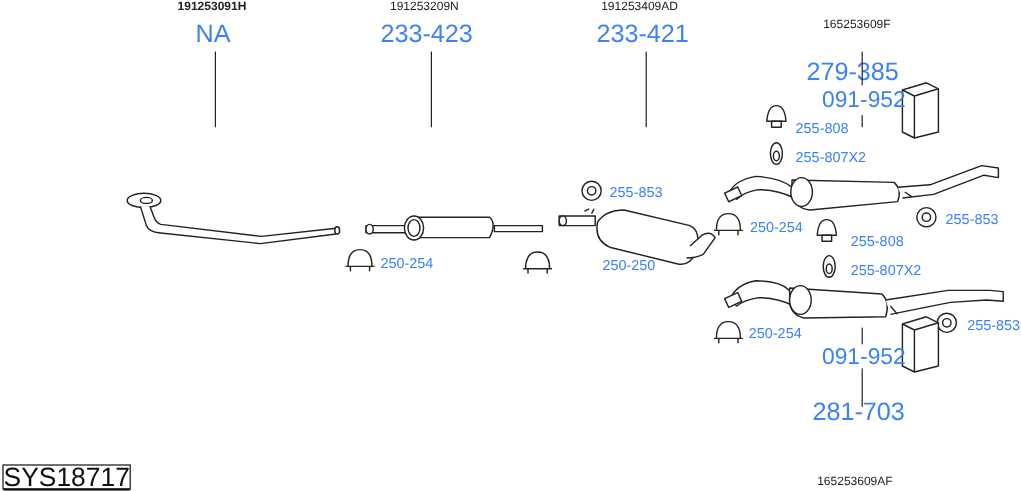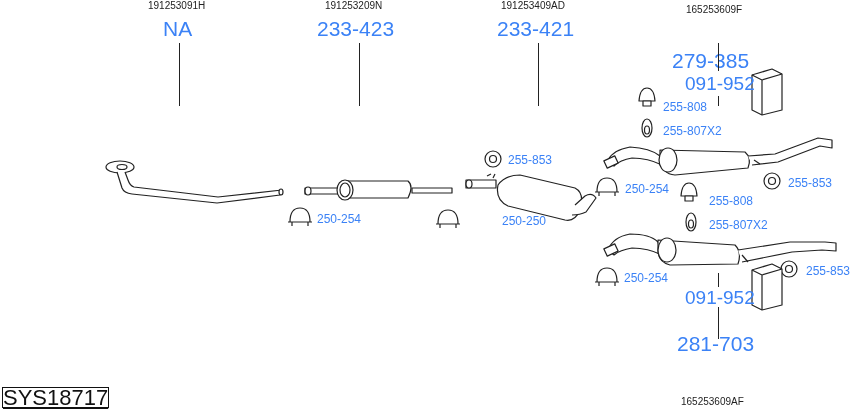--- a/index.html
+++ b/index.html
@@ -10,24 +10,24 @@
     .pn { font-size: 21px; color: #3b82f6; letter-spacing: 0px; }
     .acc { font-size: 12px; color: #3b82f6; }
     .leader { position: absolute; width: 1px; background: #222; }
     svg.art { position: absolute; left: 0; top: 0; }
     .sysbox { position: absolute; left: 2px; top: 387px; border: 1px solid #111;
               padding: 0 0; font-size: 22px; line-height: 19px; background: #fff; text-decoration: underline; }
   </style>
 </head>
 <body>
 
-<div class="abs oem" style="left:148px; top:0px;">191253091H</div>
+<div class="abs oem" style="left:148px; top:0px;font-weight:bold;">191253091H</div>
 <div class="abs oem" style="left:325px; top:0px;">191253209N</div>
 <div class="abs oem" style="left:501px; top:0px;">191253409AD</div>
-<div class="abs oem" style="left:686px; top:4px;">165253609F</div>
+<div class="abs oem" style="left:686px; top:15px;">165253609F</div>
 
 <div class="abs pn" style="left:163px; top:17px;">NA</div>
 <div class="abs pn" style="left:317px; top:17px;">233-423</div>
 <div class="abs pn" style="left:497px; top:17px;">233-421</div>
 <div class="abs pn" style="left:672px; top:17px;margin-top:32px;">279-385</div>
 
 <div class="leader" style="left:179px; top:43px; height:63px;"></div>
 <div class="leader" style="left:359px; top:43px; height:63px;"></div>
 <div class="leader" style="left:538px; top:43px; height:63px;"></div>
 <div class="leader" style="left:718px; top:43px; height:28px;"></div>

